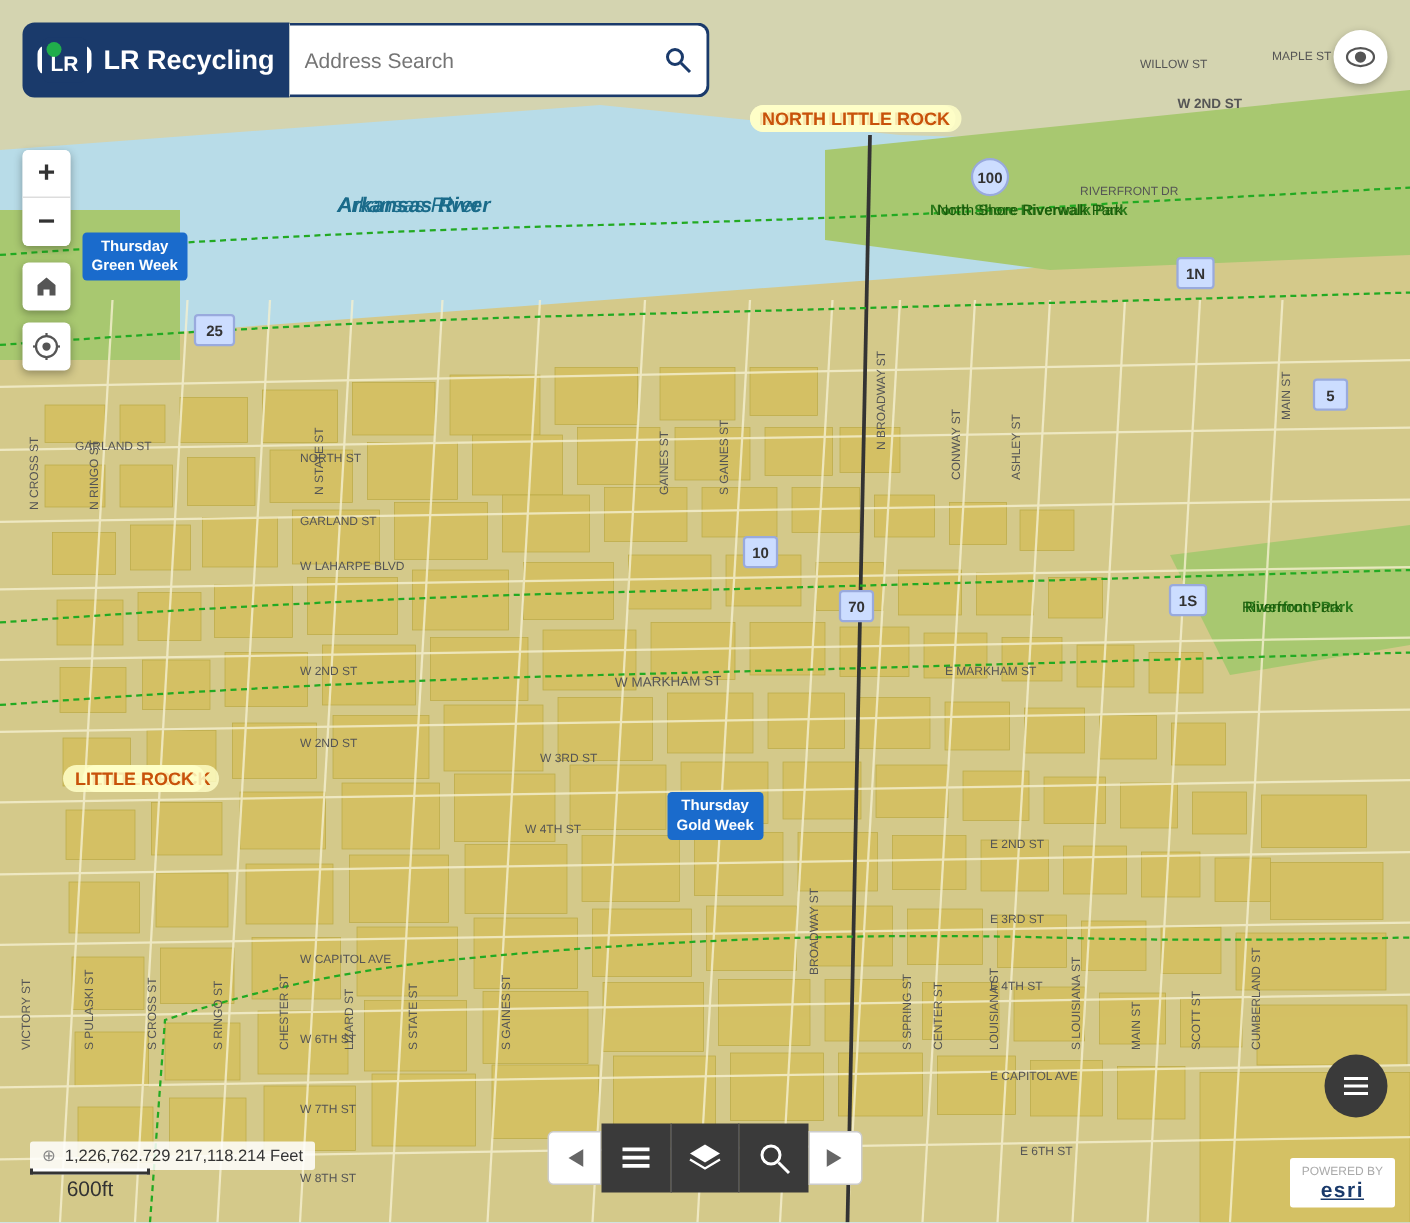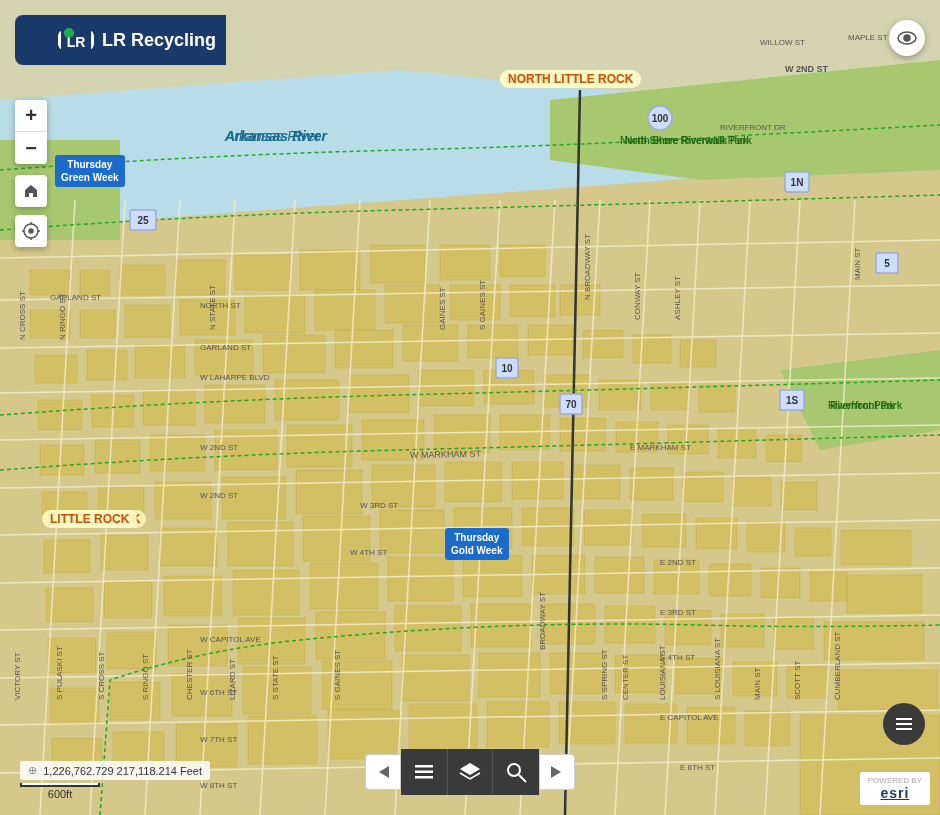--- a/index.html
+++ b/index.html
@@ -46,21 +46,20 @@
       width: 36px;
       height: 20px;
       background: white;
       border-radius: 6px;
       display: flex;
       align-items: center;
       justify-content: center;
       font-weight: bold;
       color: #1a3a6b;
       font-size: 11px;
-      margin-left: 33px;
     }
 
     #app-title {
       color: white;
       font-size: 18px;
       font-weight: bold;
       white-space: nowrap;
       text-align: center;
     }
 
@@ -283,21 +282,21 @@
 
     #scale-line {
       width: 80px;
       height: 4px;
       border: 2px solid #333;
       border-top: none;
       background: white;
     }
 
     #scale-text {
-      font-size: 11px;
+      font-size: 14px;
       color: #333;
       margin-top: 1px;
     }
 
     
     #esri-logo {
       position: absolute;
       bottom: 10px;
       right: 10px;
       z-index: 100;
@@ -660,20 +659,29 @@
   <div id="header">
     <div id="logo-area">
       <div id="logo-icon">
         <svg width="30" height="30" viewBox="0 0 30 30">
           <rect width="30" height="30" rx="5" fill="#1a3a6b"></rect>
           <text x="15" y="22" text-anchor="middle" fill="white" font-size="14" font-weight="bold">LR</text>
           <circle cx="8" cy="8" r="5" fill="#22cc44" opacity="0.8"></circle>
         </svg>
       </div>
       <span id="app-title">LR Recycling</span>
+    </div>
+    <div id="search-area">
+      <input id="search-input" type="text" placeholder="Address Search" style="">
+      <button id="search-button">
+        <svg width="18" height="18" viewBox="0 0 18 18" fill="none" stroke="#1a3a6b" stroke-width="2">
+          <circle cx="7" cy="7" r="5"></circle>
+          <line x1="11" y1="11" x2="17" y2="17"></line>
+        </svg>
+      </button>
     </div>
   </div>
 
   <div id="zoom-controls">
     <button class="zoom-btn">+</button>
     <button class="zoom-btn">−</button>
   </div>
 
   <button id="home-btn">
     <svg width="16" height="16" viewBox="0 0 16 16" fill="#555">

